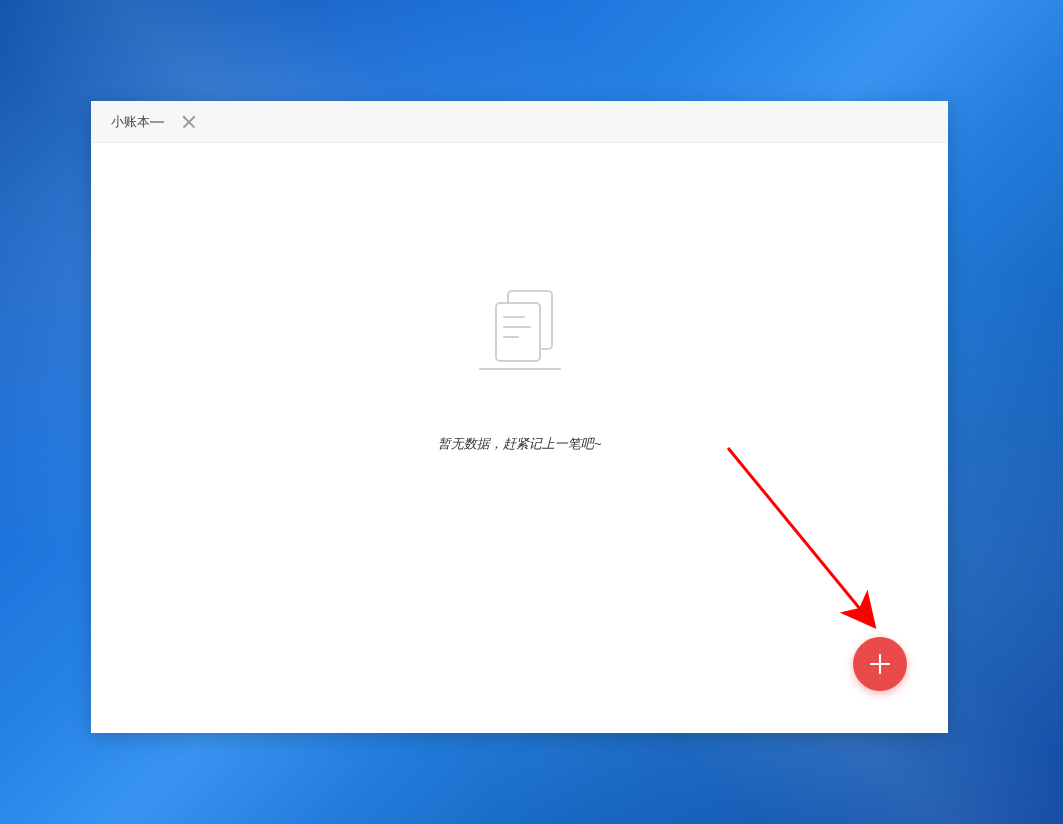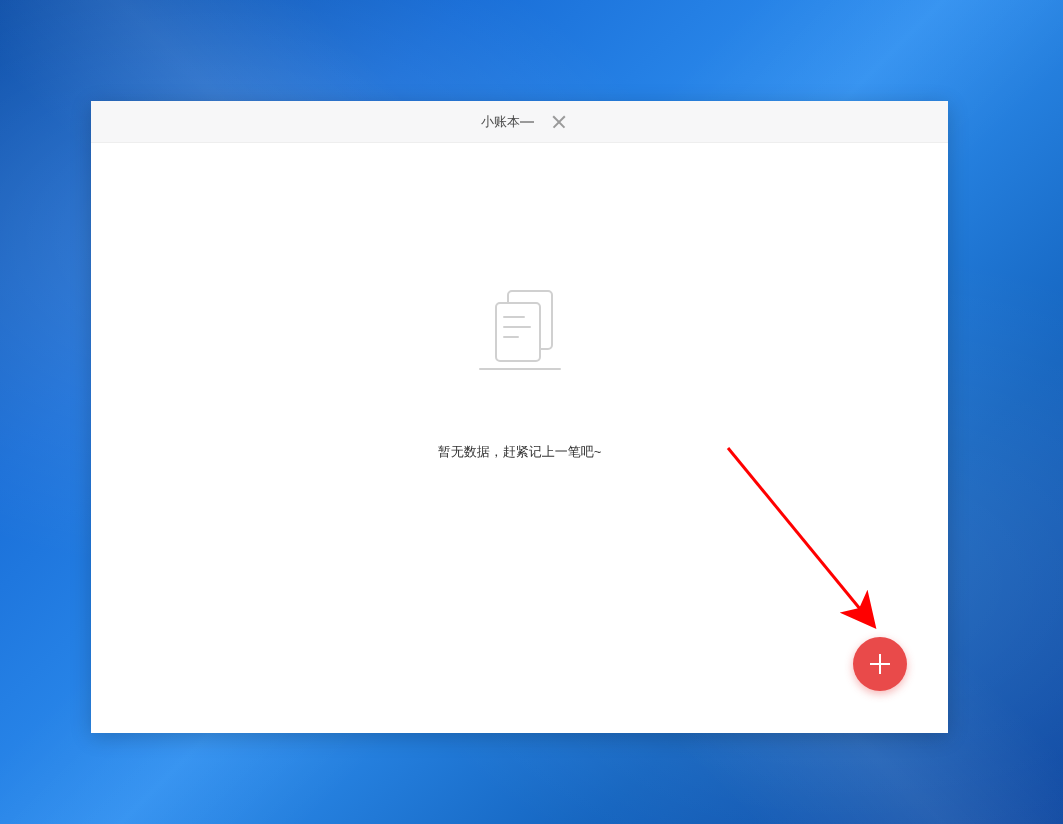--- a/index.html
+++ b/index.html
@@ -51,21 +51,21 @@
       z-index: 10;
       display: flex;
       flex-direction: column;
     }
     
     .title-bar {
       height: 42px;
       background: #f7f7f8;
       display: flex;
       align-items: center;
-      justify-content: center;
+      justify-content: flex-start;
       padding: 0 12px 0 20px;
       border-bottom: 1px solid #eeeeee;
     }
     
     .title-text {
       font-size: 13px;
       color: #4a4a4a;
     }
     
     .window-controls {
@@ -121,21 +121,22 @@
     .empty-icon {
       width: 120px;
       height: 120px;
       position: relative;
       margin-bottom: 20px;
     }
     
     .empty-text {
       font-size: 13px;
       color: #333333;
-      margin-top: 20px;
+      margin-top: 12px;
+      font-style: italic;
     }
     
     .fab-button {
       position: absolute;
       bottom: 42px;
       right: 41px;
       width: 54px;
       height: 54px;
       border-radius: 50%;
       background: #e94a4a;

